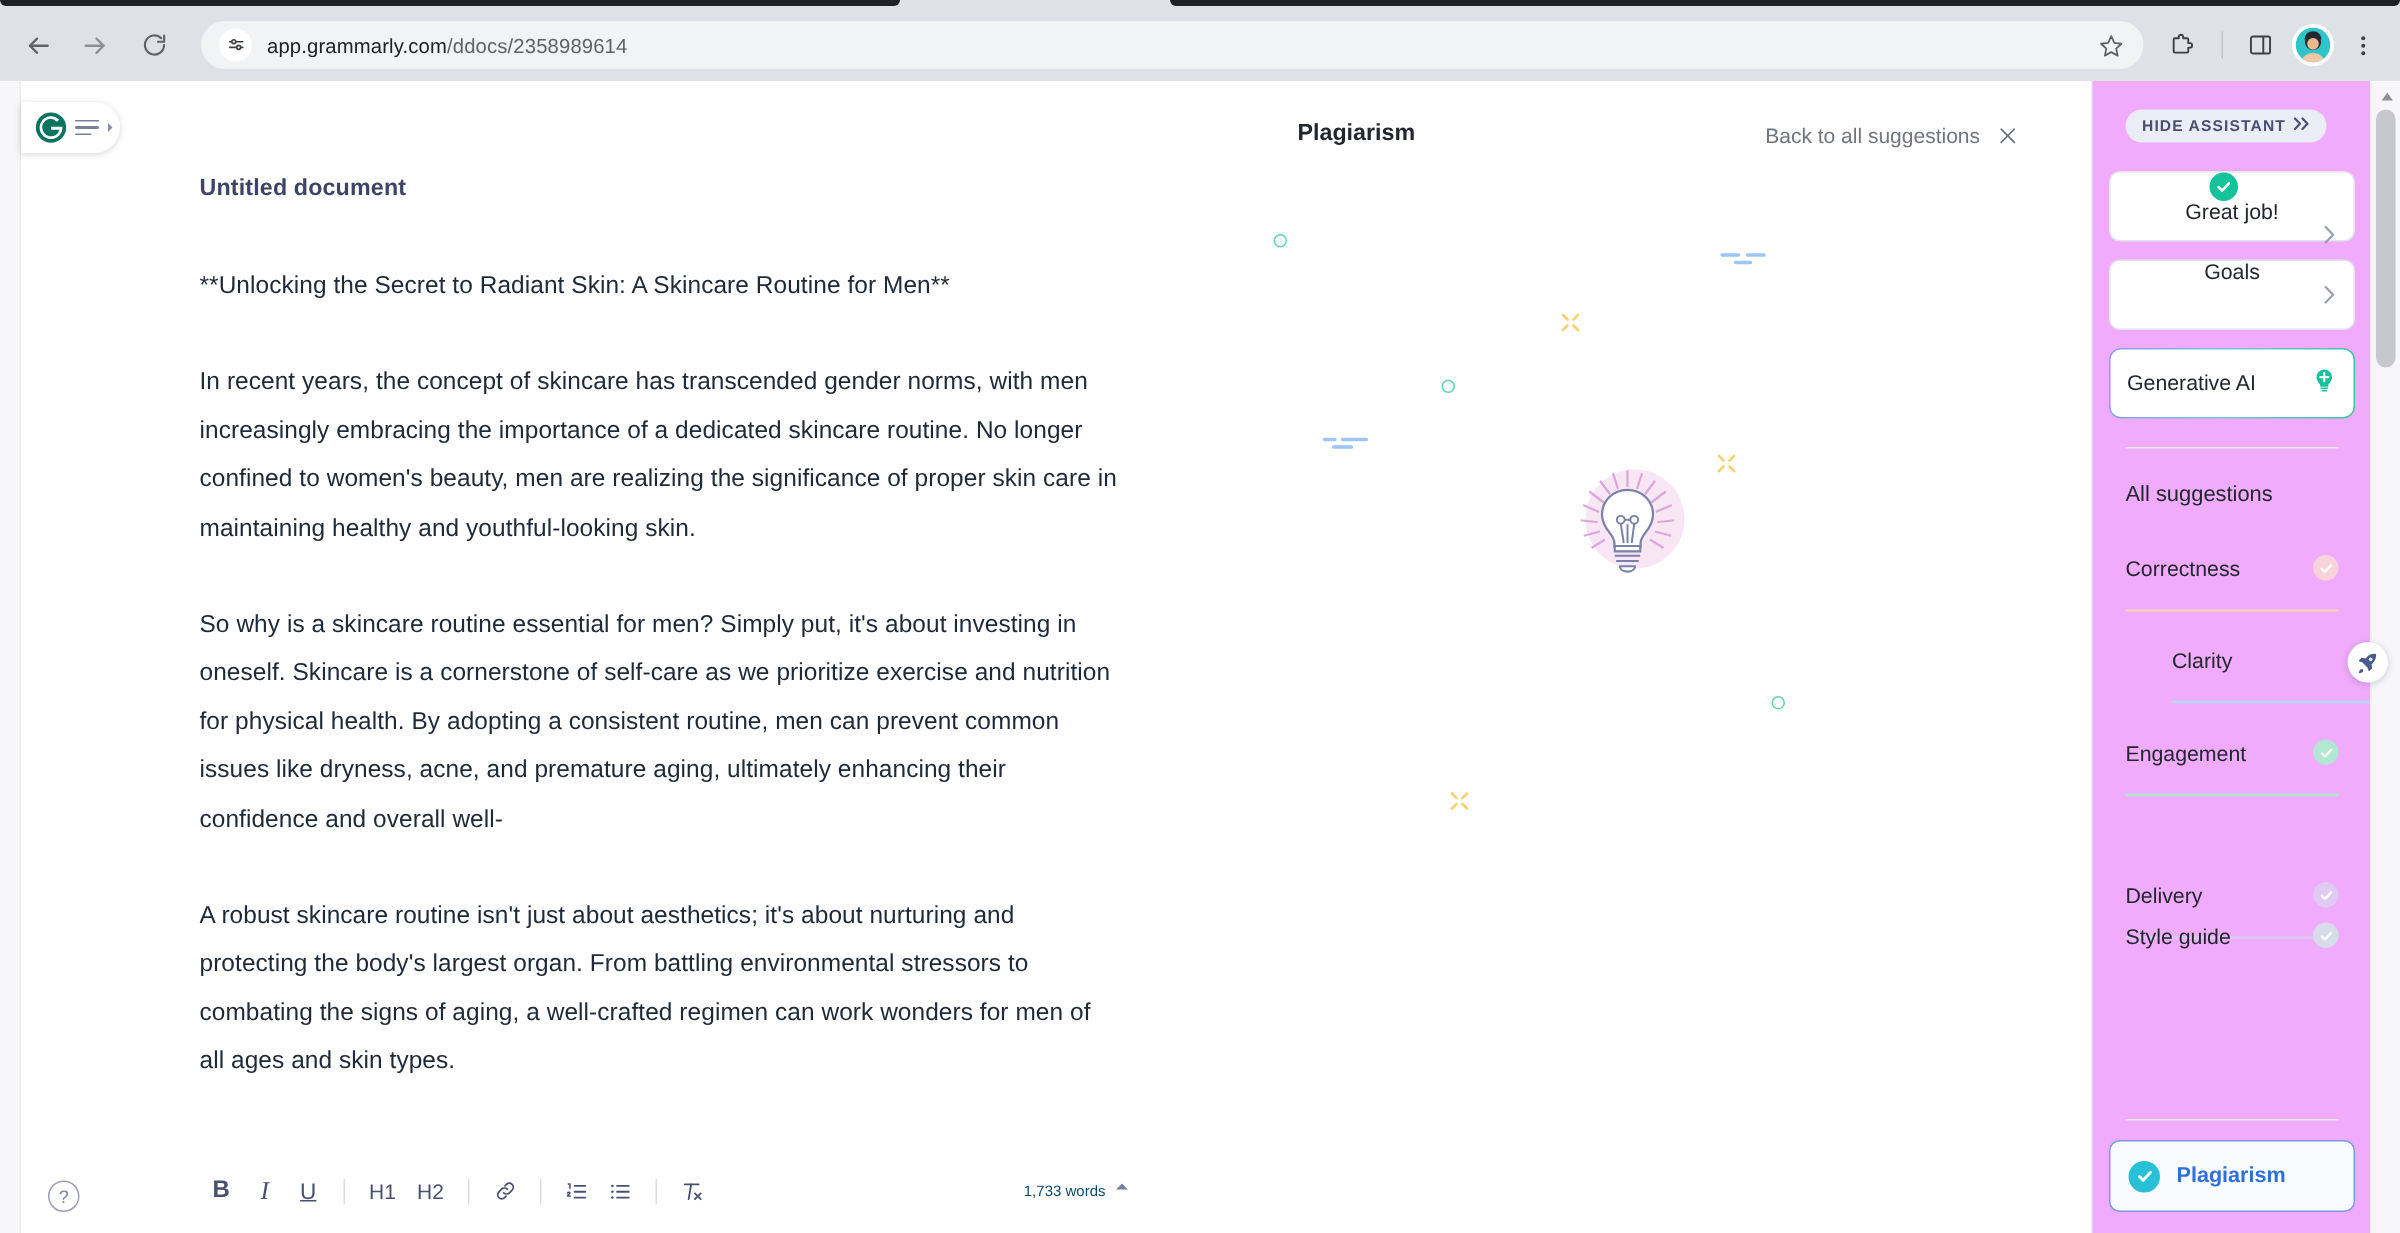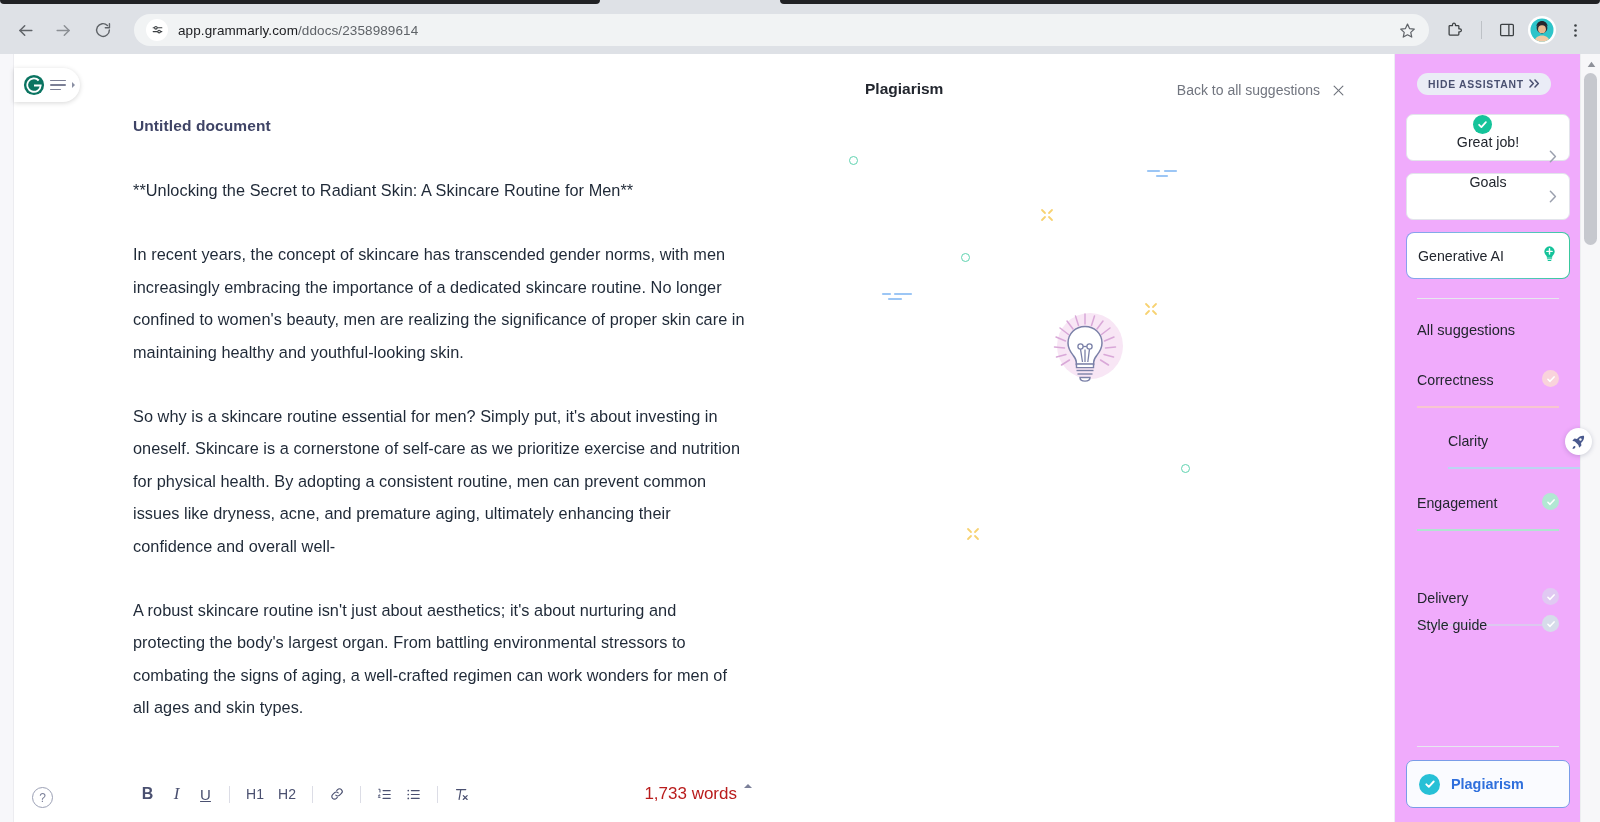--- a/index.html
+++ b/index.html
@@ -143,21 +143,21 @@
     display: flex; align-items: center;
   }
   #fmt-group { display: flex; align-items: center; margin-left: 119px; gap: 0px; }
   .fmt-btn {
     width: 29px; height: 29px; display: flex; align-items: center;
     justify-content: center; color: #4a5070; font-size: 15px; flex: none;
   }
   .fmt-sep { width: 1px; height: 17px; background: #dcdde6; margin: 0 9px; flex: none; }
   #wordcount {
     margin-left: auto; margin-right: 22px;
-    font-size: 17px; color: #b91c1c;
+    font-size: 10px; color: #0c4a6e;
     display: flex; align-items: flex-start; gap: 7px;
   }
   #wordcount-caret {
     width: 0; height: 0; border-bottom: 4px solid #7b8099;
     border-left: 4px solid transparent; border-right: 4px solid transparent;
   }
   #help-btn {
     position: absolute; left: 18px; bottom: 14px;
     width: 21px; height: 21px; border-radius: 50%;
     border: 1.3px solid #9ba0b5; color: #7b8099;

